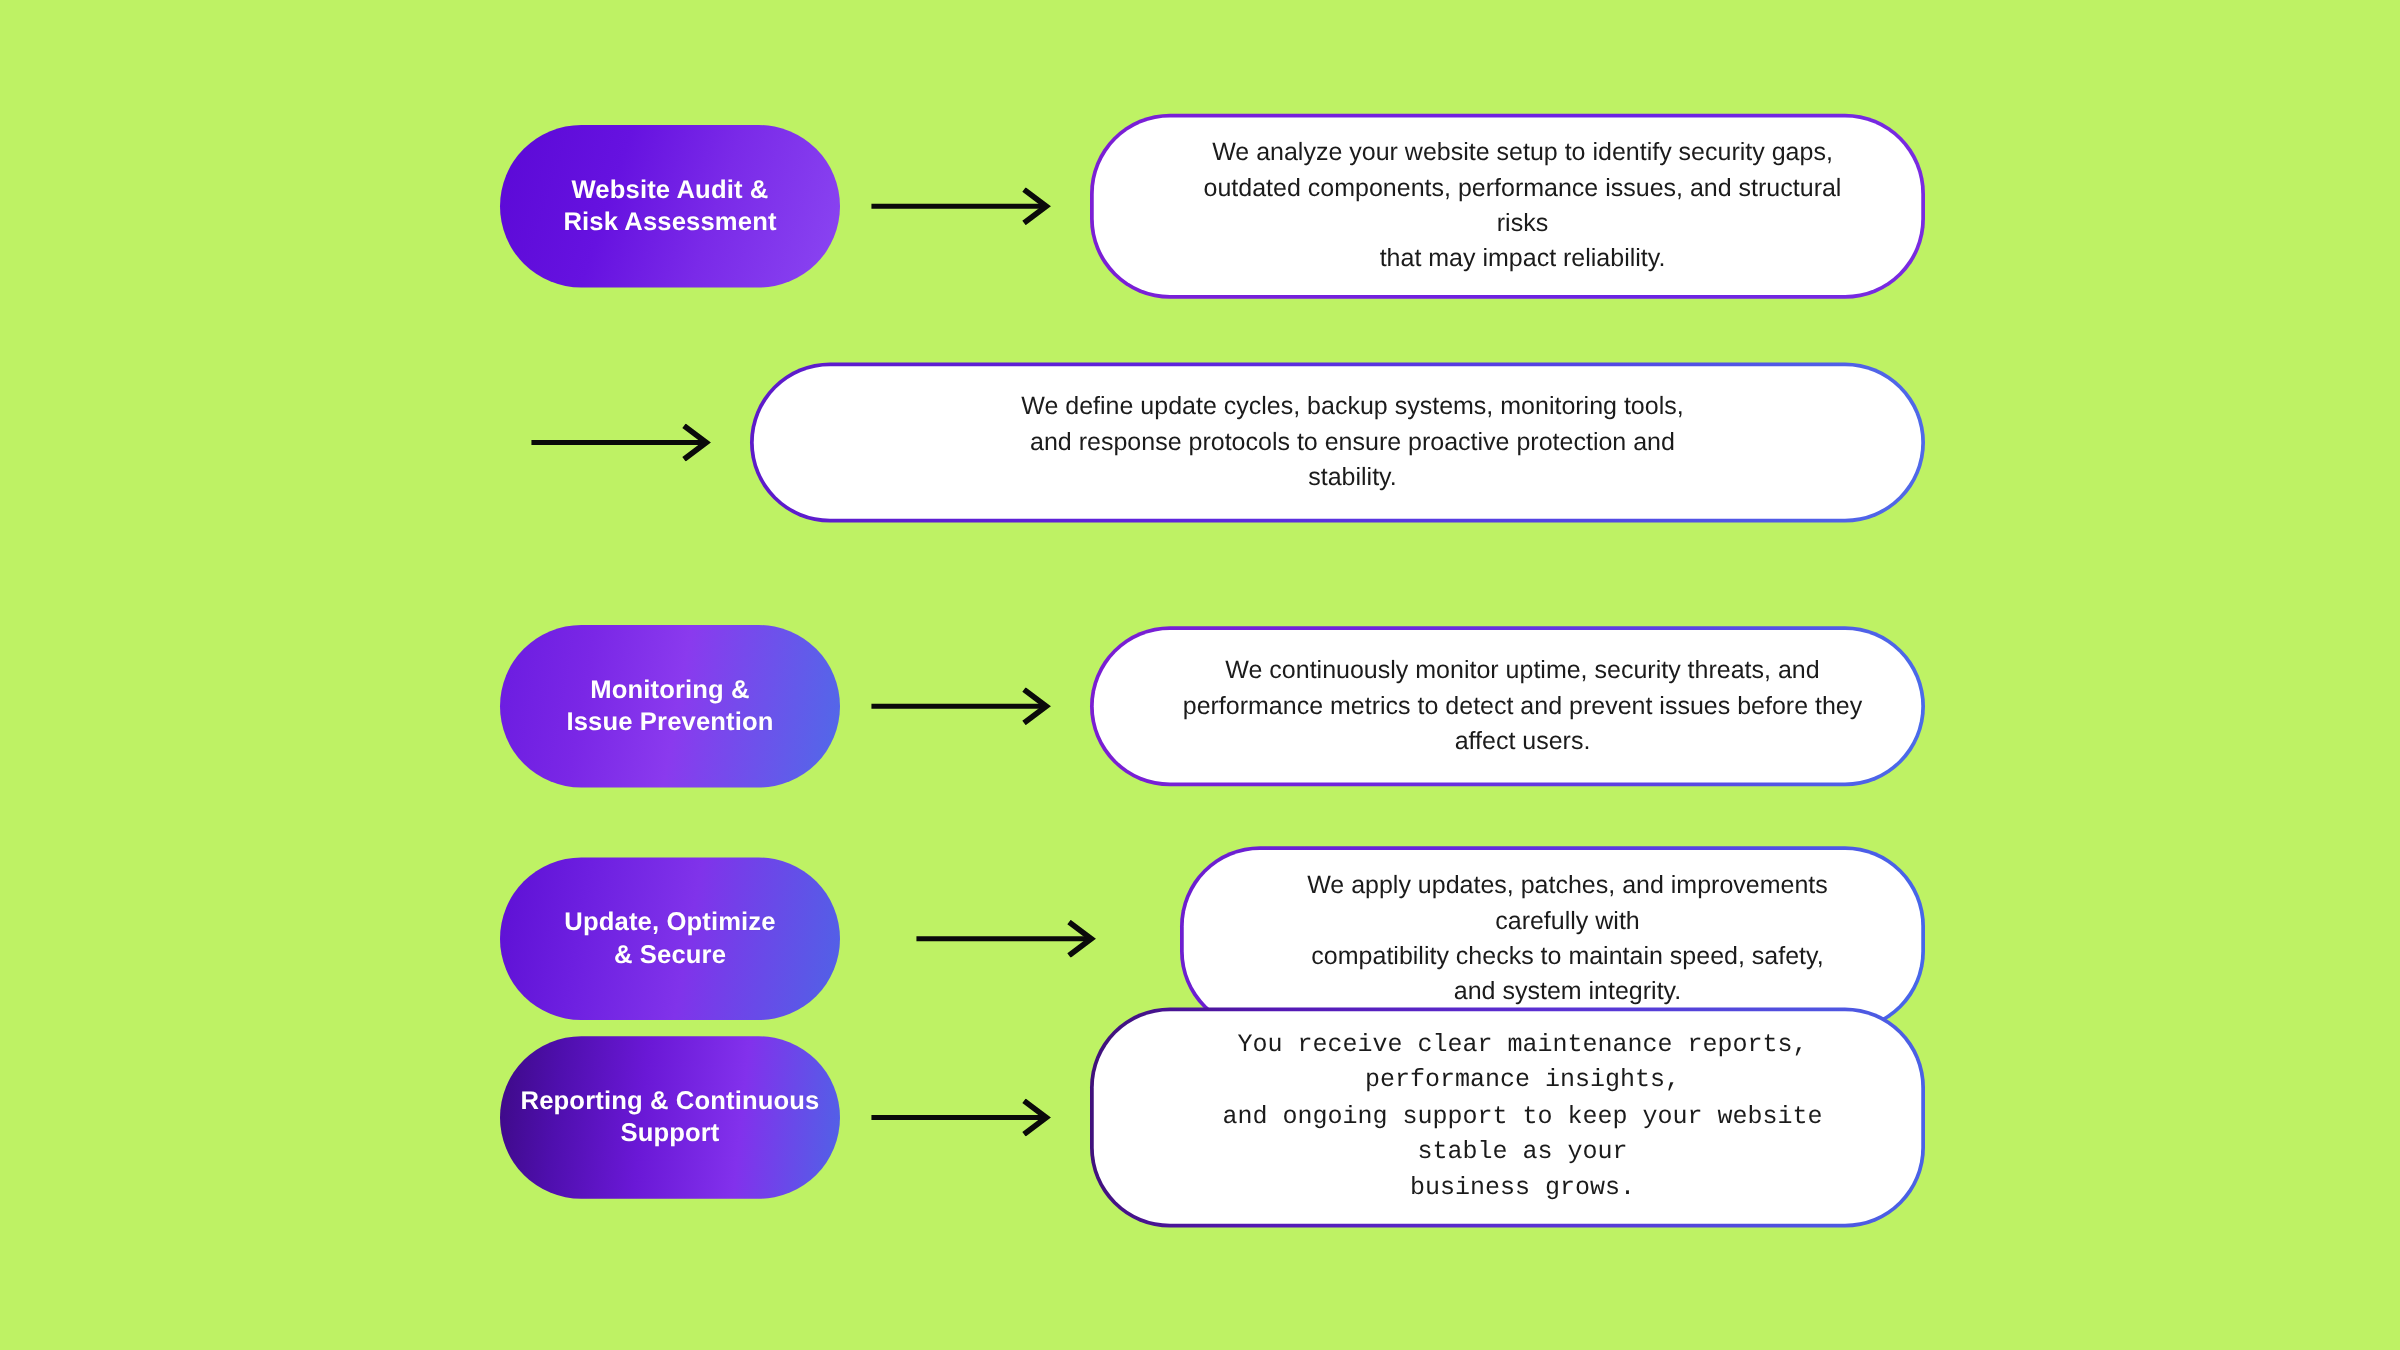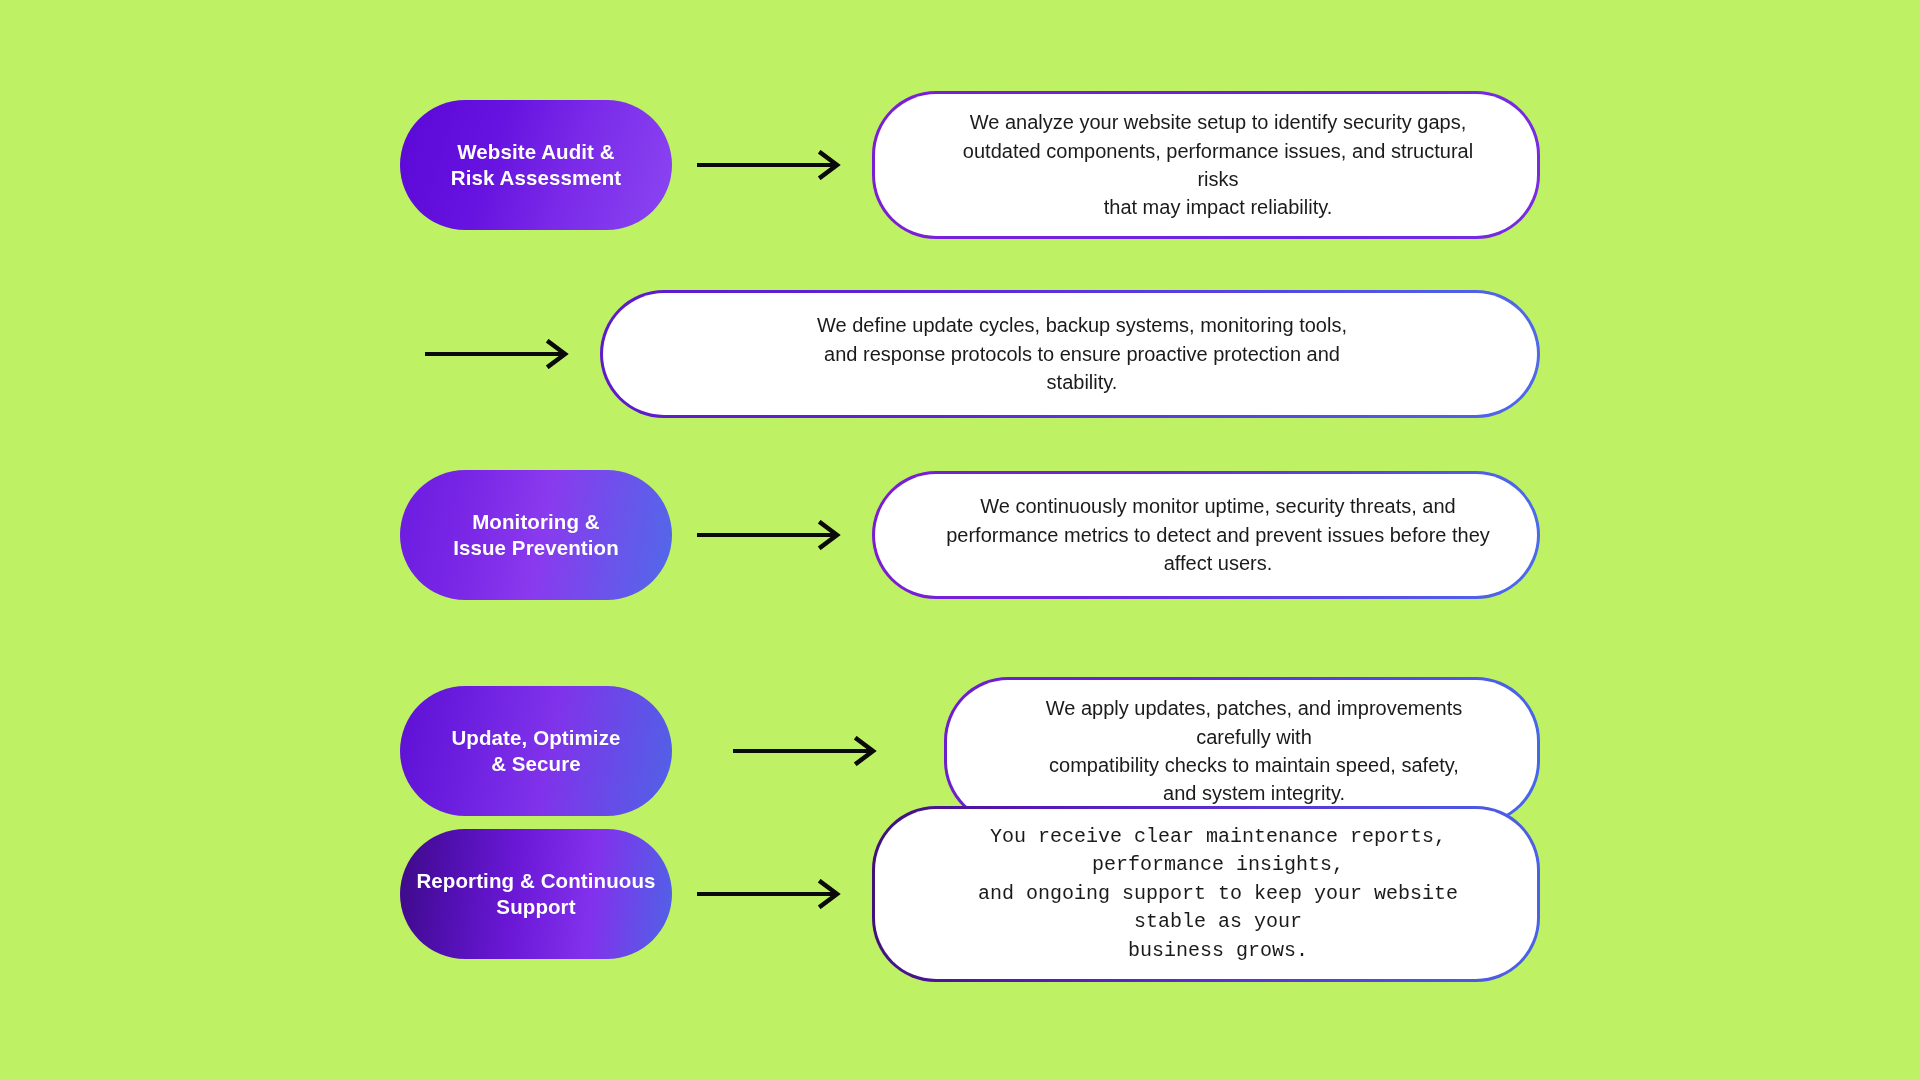--- a/index.html
+++ b/index.html
@@ -24,21 +24,21 @@
     left: 400px;
     width: 1140px;
     height: 130px;
     display: flex;
     align-items: center;
   }
 
   
   .flow-row.r0 { top: 100px; }
   .flow-row.r1 { top: 289px; }
-  .flow-row.r2 { top: 470px; }
+  .flow-row.r2 { top: 500px; }
   .flow-row.r3 { top: 686px; gap: 36px; }
   .flow-row.r4 { top: 829px; }
 
   
   .step-pill {
     position: relative;
     flex: 0 0 272px;
     height: 130px;
     border-radius: 65px;
     display: flex;

